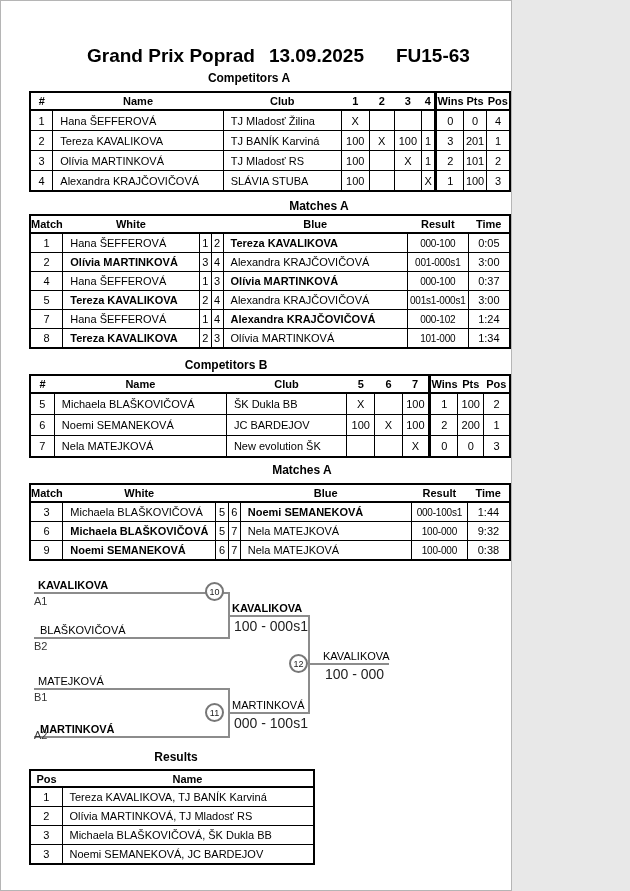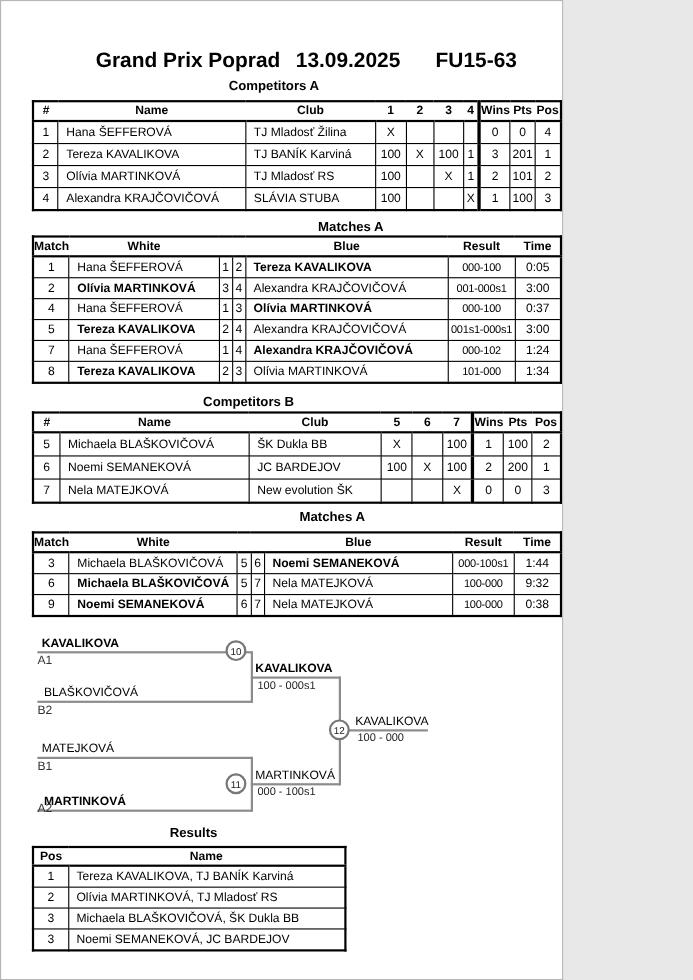--- a/index.html
+++ b/index.html
@@ -24,21 +24,21 @@
   .ac{text-align:center;}
   .thick{border-left:3px solid #000 !important;}
   .b{font-weight:bold;}
   
   .hline{position:absolute;height:2px;background:#8c8c8c;}
   .vline{position:absolute;width:2px;background:#8c8c8c;}
   .mcircle{position:absolute;width:15px;height:15px;border:2px solid #777;border-radius:50%;
            background:#fff;font-size:9px;color:#222;display:flex;align-items:center;justify-content:center;z-index:2;}
   .bname{position:absolute;font-size:11px;white-space:nowrap;background:transparent;}
   .bseed{position:absolute;font-size:11px;color:#333;}
-  .bres{position:absolute;font-size:10px;color:#222;white-space:nowrap;}
+  .bres{position:absolute;font-size:14px;color:#222;white-space:nowrap;}
 </style>
 </head>
 <body>
 
 <div id="page">
 
   <div class="abs" id="title">
     <span class="t1">Grand Prix Poprad</span><span class="t2">13.09.2025</span><span class="t3">FU15-63</span>
   </div>
   <div class="abs" id="competitors-count">Competitors: 7</div>
@@ -356,21 +356,21 @@
     <div class="hline" style="left:227px;top:614px;width:81px;"></div>
     <div class="hline" style="left:33px;top:687px;width:195px;"></div>
     <div class="hline" style="left:33px;top:735px;width:195px;"></div>
     <div class="vline" style="left:227px;top:687px;height:50px;"></div>
     <div class="hline" style="left:227px;top:711px;width:81px;"></div>
     <div class="vline" style="left:307px;top:614px;height:99px;"></div>
     <div class="hline" style="left:307px;top:662px;width:81px;"></div>
 
     <div class="mcircle" style="left:204px;top:581px;">10</div>
     <div class="mcircle" style="left:204px;top:702px;">11</div>
-    <div class="mcircle" style="left:298px;top:653px;">12</div>
+    <div class="mcircle" style="left:288px;top:653px;">12</div>
 
     <div class="bname b" style="left:37px;top:578px;">KAVALIKOVA</div>
     <div class="bseed" style="left:33px;top:594px;">A1</div>
     <div class="bname" style="left:39px;top:623px;">BLAŠKOVIČOVÁ</div>
     <div class="bseed" style="left:33px;top:639px;">B2</div>
     <div class="bname" style="left:37px;top:674px;">MATEJKOVÁ</div>
     <div class="bseed" style="left:33px;top:690px;">B1</div>
     <div class="bname b" style="left:39px;top:722px;">MARTINKOVÁ</div>
     <div class="bseed" style="left:33px;top:728px;">A2</div>
 

